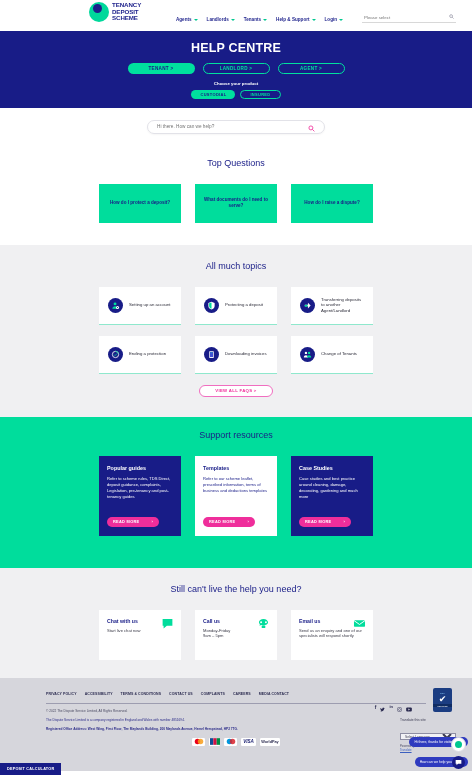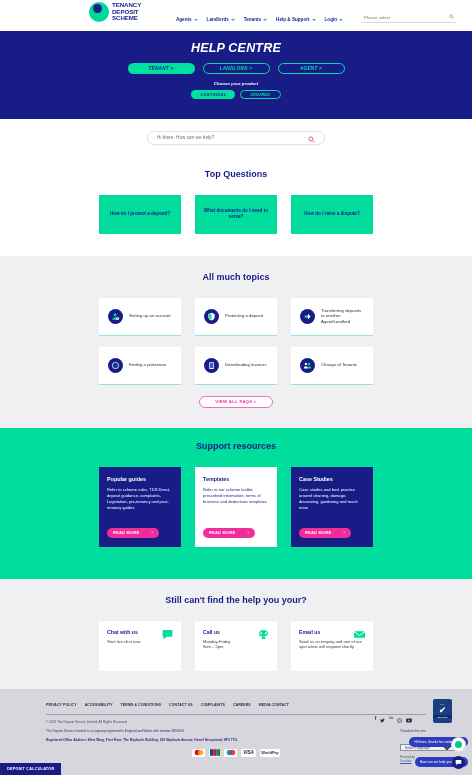--- a/index.html
+++ b/index.html
@@ -20,21 +20,21 @@
 
   .topnav { position: absolute; left: 176px; top: 17px; display: flex; gap: 9px; }
   .topnav-item { font-size: 4.6px; color: #1b1f8a; font-weight: bold; display: flex; align-items: center; gap: 2px; cursor: pointer; }
   .chev { width: 0; height: 0; border-left: 2.2px solid transparent; border-right: 2.2px solid transparent; border-top: 2.6px solid #00c88f; }
 
   .topsearch { position: absolute; right: 16px; top: 5px; width: 94px; }
   .topsearch input { width: 100%; border: none; border-bottom: 0.6px solid #d8d8d8; font-size: 4.4px; color: #9a9a9a; padding: 0 10px 2px 2px; outline: none; background: transparent; font-family: "Liberation Sans", sans-serif; }
   .topsearch .mag { position: absolute; right: 2px; top: 0px; }
 
   
-  .hero { background: #181c87; padding: 10px 0 20px; text-align: center; font-style: italic; }
+  .hero { background: #181c87; padding: 10px 0 9px; text-align: center; }
   .hero h1 { color: #fff; font-size: 12.5px; font-weight: bold; letter-spacing: 0.2px; margin-bottom: 8px; }
   .pill-row { display: flex; justify-content: center; gap: 8px; margin-bottom: 7px; }
   .pill { width: 67px; height: 11px; border-radius: 8px; font-size: 4.6px; font-weight: bold; letter-spacing: 0.3px;
           display: flex; align-items: center; justify-content: center; cursor: pointer; }
   .pill.filled { background: #00e09e; color: #181c87; }
   .pill.outline { border: 0.8px solid #00e09e; color: #00e09e; background: transparent; }
   .choose { color: #fff; font-size: 4.4px; font-weight: bold; margin-bottom: 4px; }
   .prod-row { display: flex; justify-content: center; gap: 5px; }
   .prod { height: 8.5px; padding: 0 9px; border-radius: 6px; font-size: 4px; font-weight: bold; letter-spacing: 0.3px;
           display: flex; align-items: center; justify-content: center; cursor: pointer; }
@@ -42,21 +42,21 @@
   .prod.outline { border: 0.7px solid #00e09e; color: #00e09e; }
 
   
   .searchband { background: #fff; padding: 12px 0 14px; display: flex; justify-content: center; }
   .searchbox { width: 178px; height: 14px; border: 0.7px solid #e2e2e8; border-radius: 8px; display: flex;
                align-items: center; padding: 0 9px; box-shadow: 0 1px 2px rgba(0,0,0,0.04); }
   .searchbox input { flex: 1; border: none; outline: none; font-size: 4.7px; color: #8b8b96; font-family: "Liberation Sans", sans-serif; }
 
   
   .section-light { background: #ffffff; padding: 10px 0 22px; }
-  .sec-title { text-align: center; color: #181c87; font-size: 9px; font-weight: bold; margin-bottom: 16px; }
+  .sec-title { text-align: center; color: #181c87; font-size: 9px; font-weight: normal; margin-bottom: 16px; }
   .q-row { display: flex; justify-content: center; gap: 14px; }
   .q-card { width: 82px; height: 39px; background: #00dd9c; display: flex; align-items: center; justify-content: center;
             text-align: center; padding: 0 8px; cursor: pointer; }
   .q-card span { color: #181c87; font-size: 4.6px; font-weight: bold; line-height: 6px; }
 
   
   .section-grey { background: #f0f0f2; padding: 16px 0 20px; }
   .t-row { display: flex; justify-content: center; gap: 14px; margin-bottom: 11px; }
   .t-card { width: 82px; height: 38px; background: #fff; border-bottom: 1.2px solid #8fe8cd; display: flex;
             align-items: center; gap: 6px; padding: 0 9px; cursor: pointer; }
@@ -312,21 +312,21 @@
         <div class="sr-p">Case studies and best practice around cleaning, damage, decorating, gardening and much more</div>
         <div class="read-btn">
           <span>READ MORE</span>
           <span>›</span>
         </div>
       </div>
     </div>
   </div>
 
   <div class="section-light2">
-    <div class="sec-title">Still can't find the help you your?</div>
+    <div class="sec-title">Still can't live the help you need?</div>
     <div class="c-row">
       <div class="c-card">
         <div class="c-ico">
           <svg width="13" height="13" viewBox="0 0 20 20">
               <path d="M2.5 3h15v10.5h-8.5L4 17.5v-4H2.5z" fill="#00dd9c"></path>
             </svg>
         </div>
         <div class="c-h">Chat with us</div>
         <div class="c-p">Start live chat now</div>
       </div>

